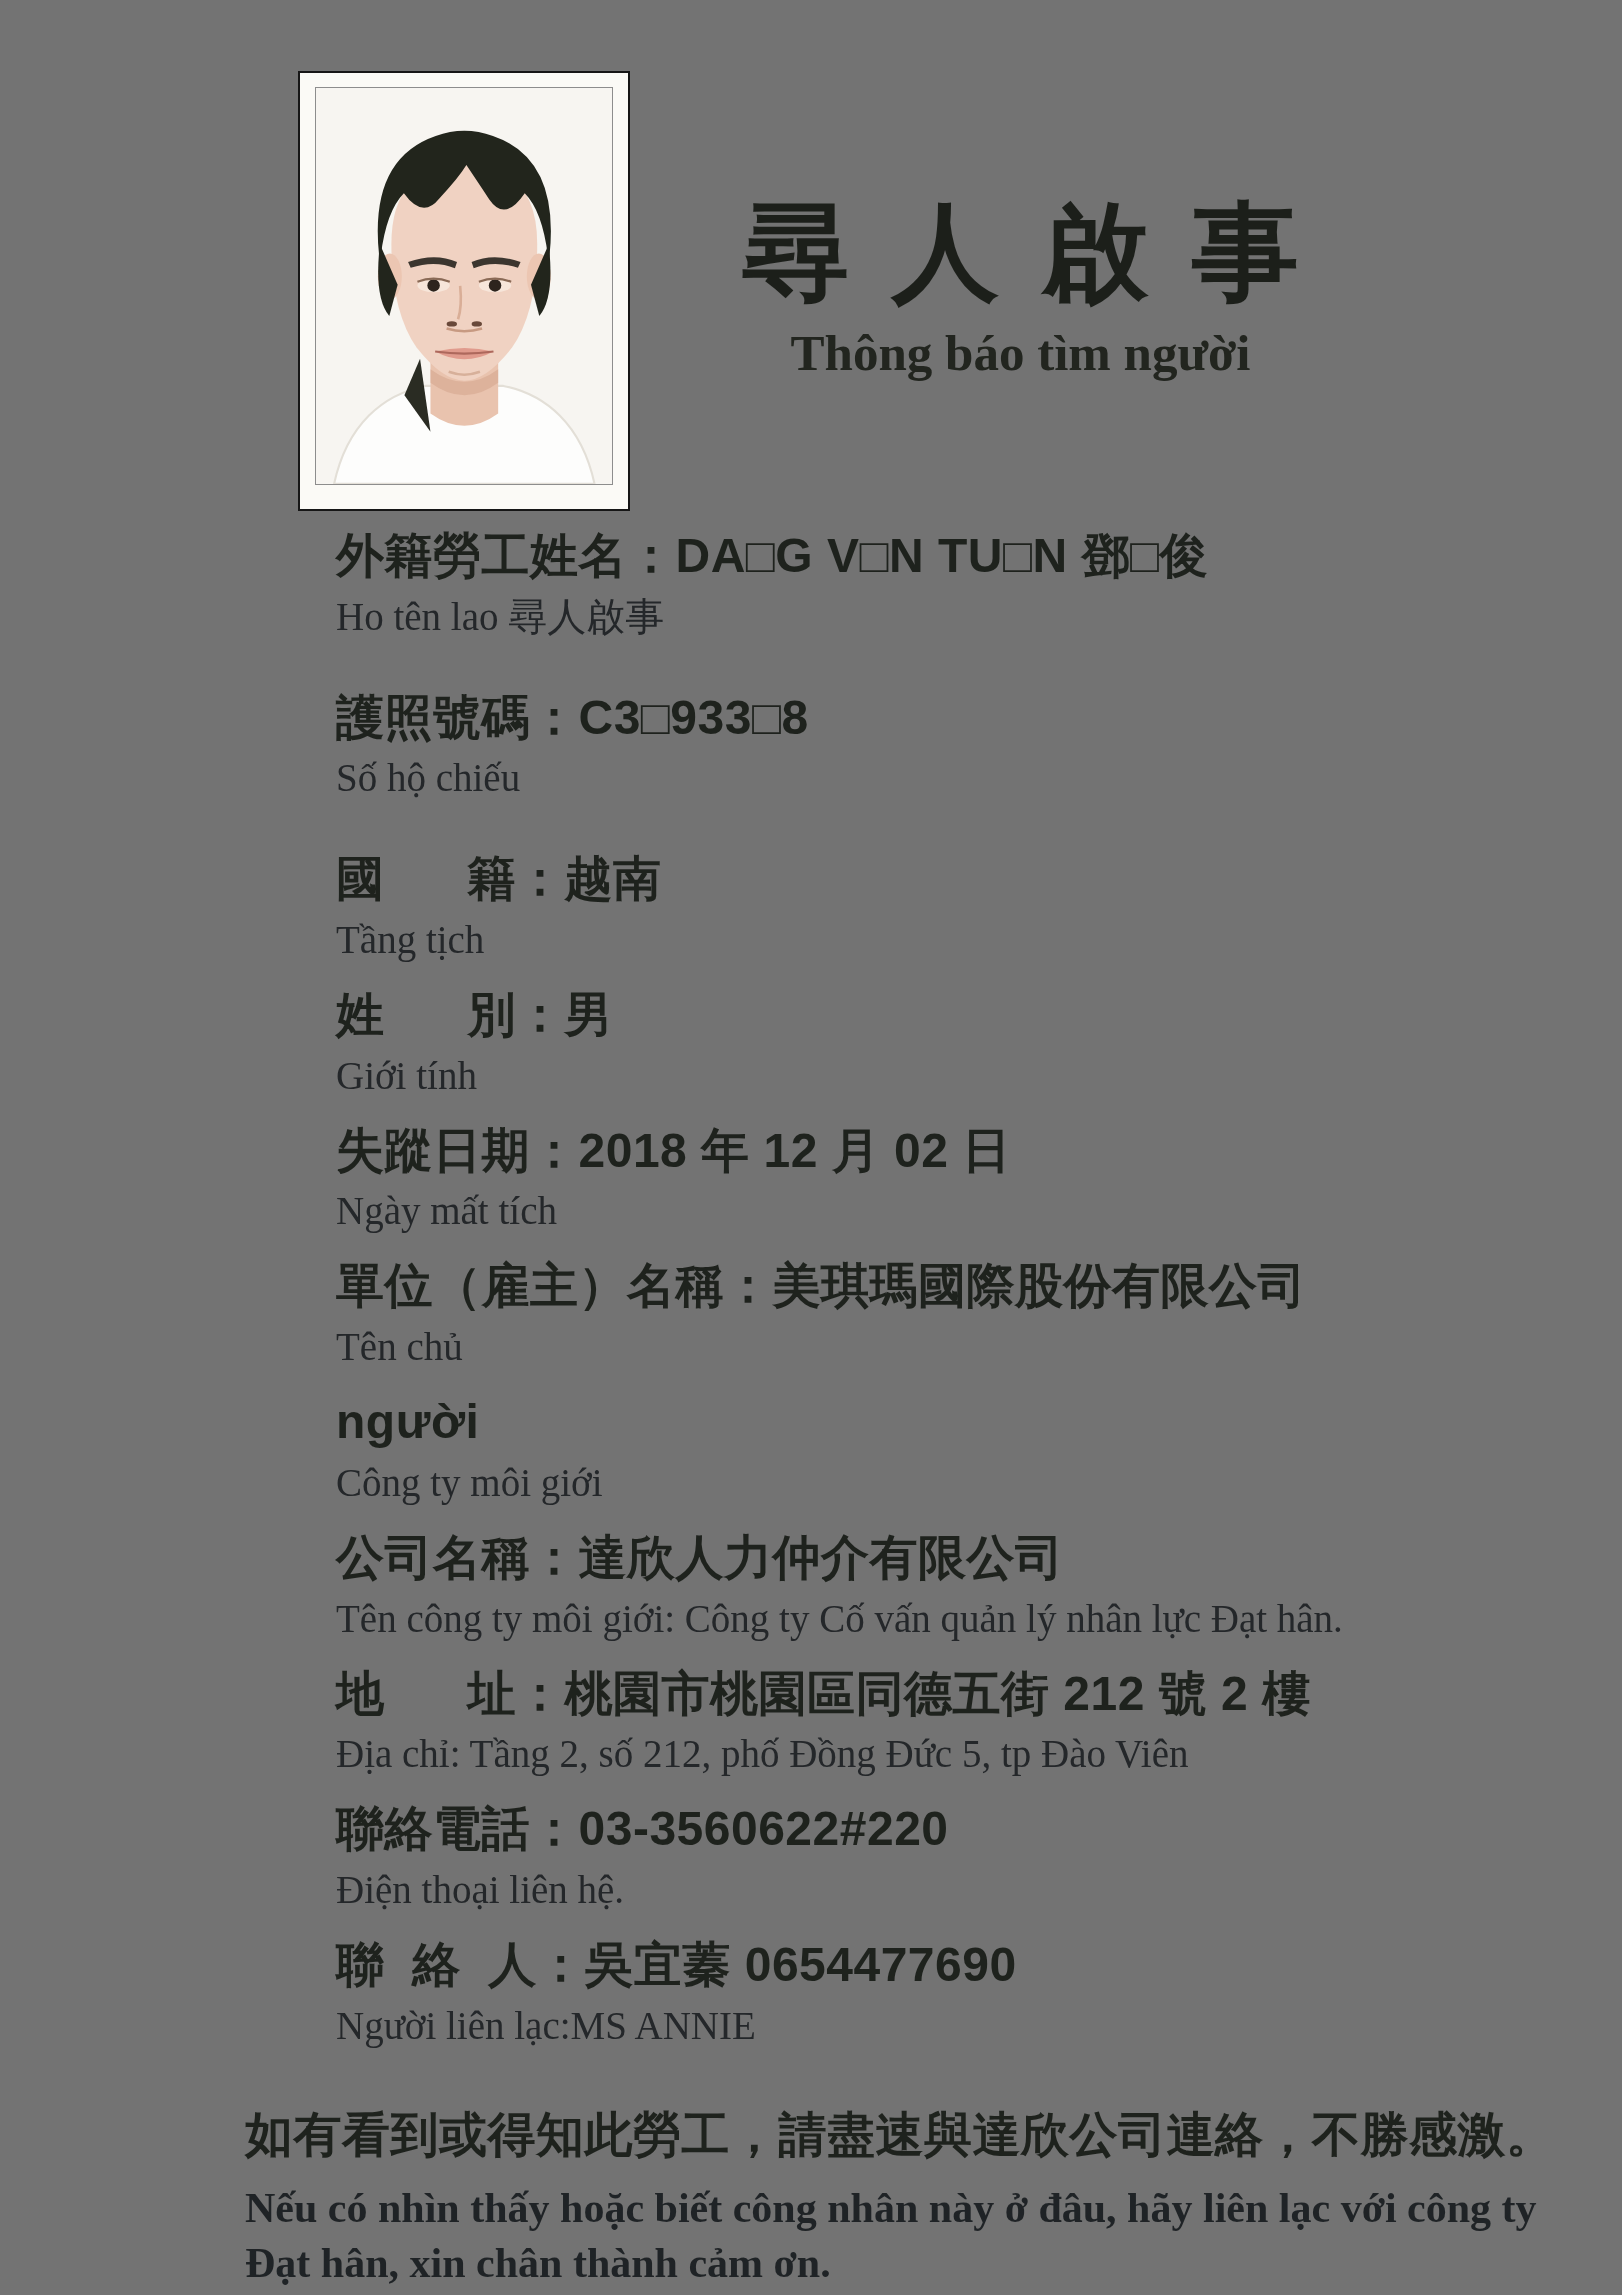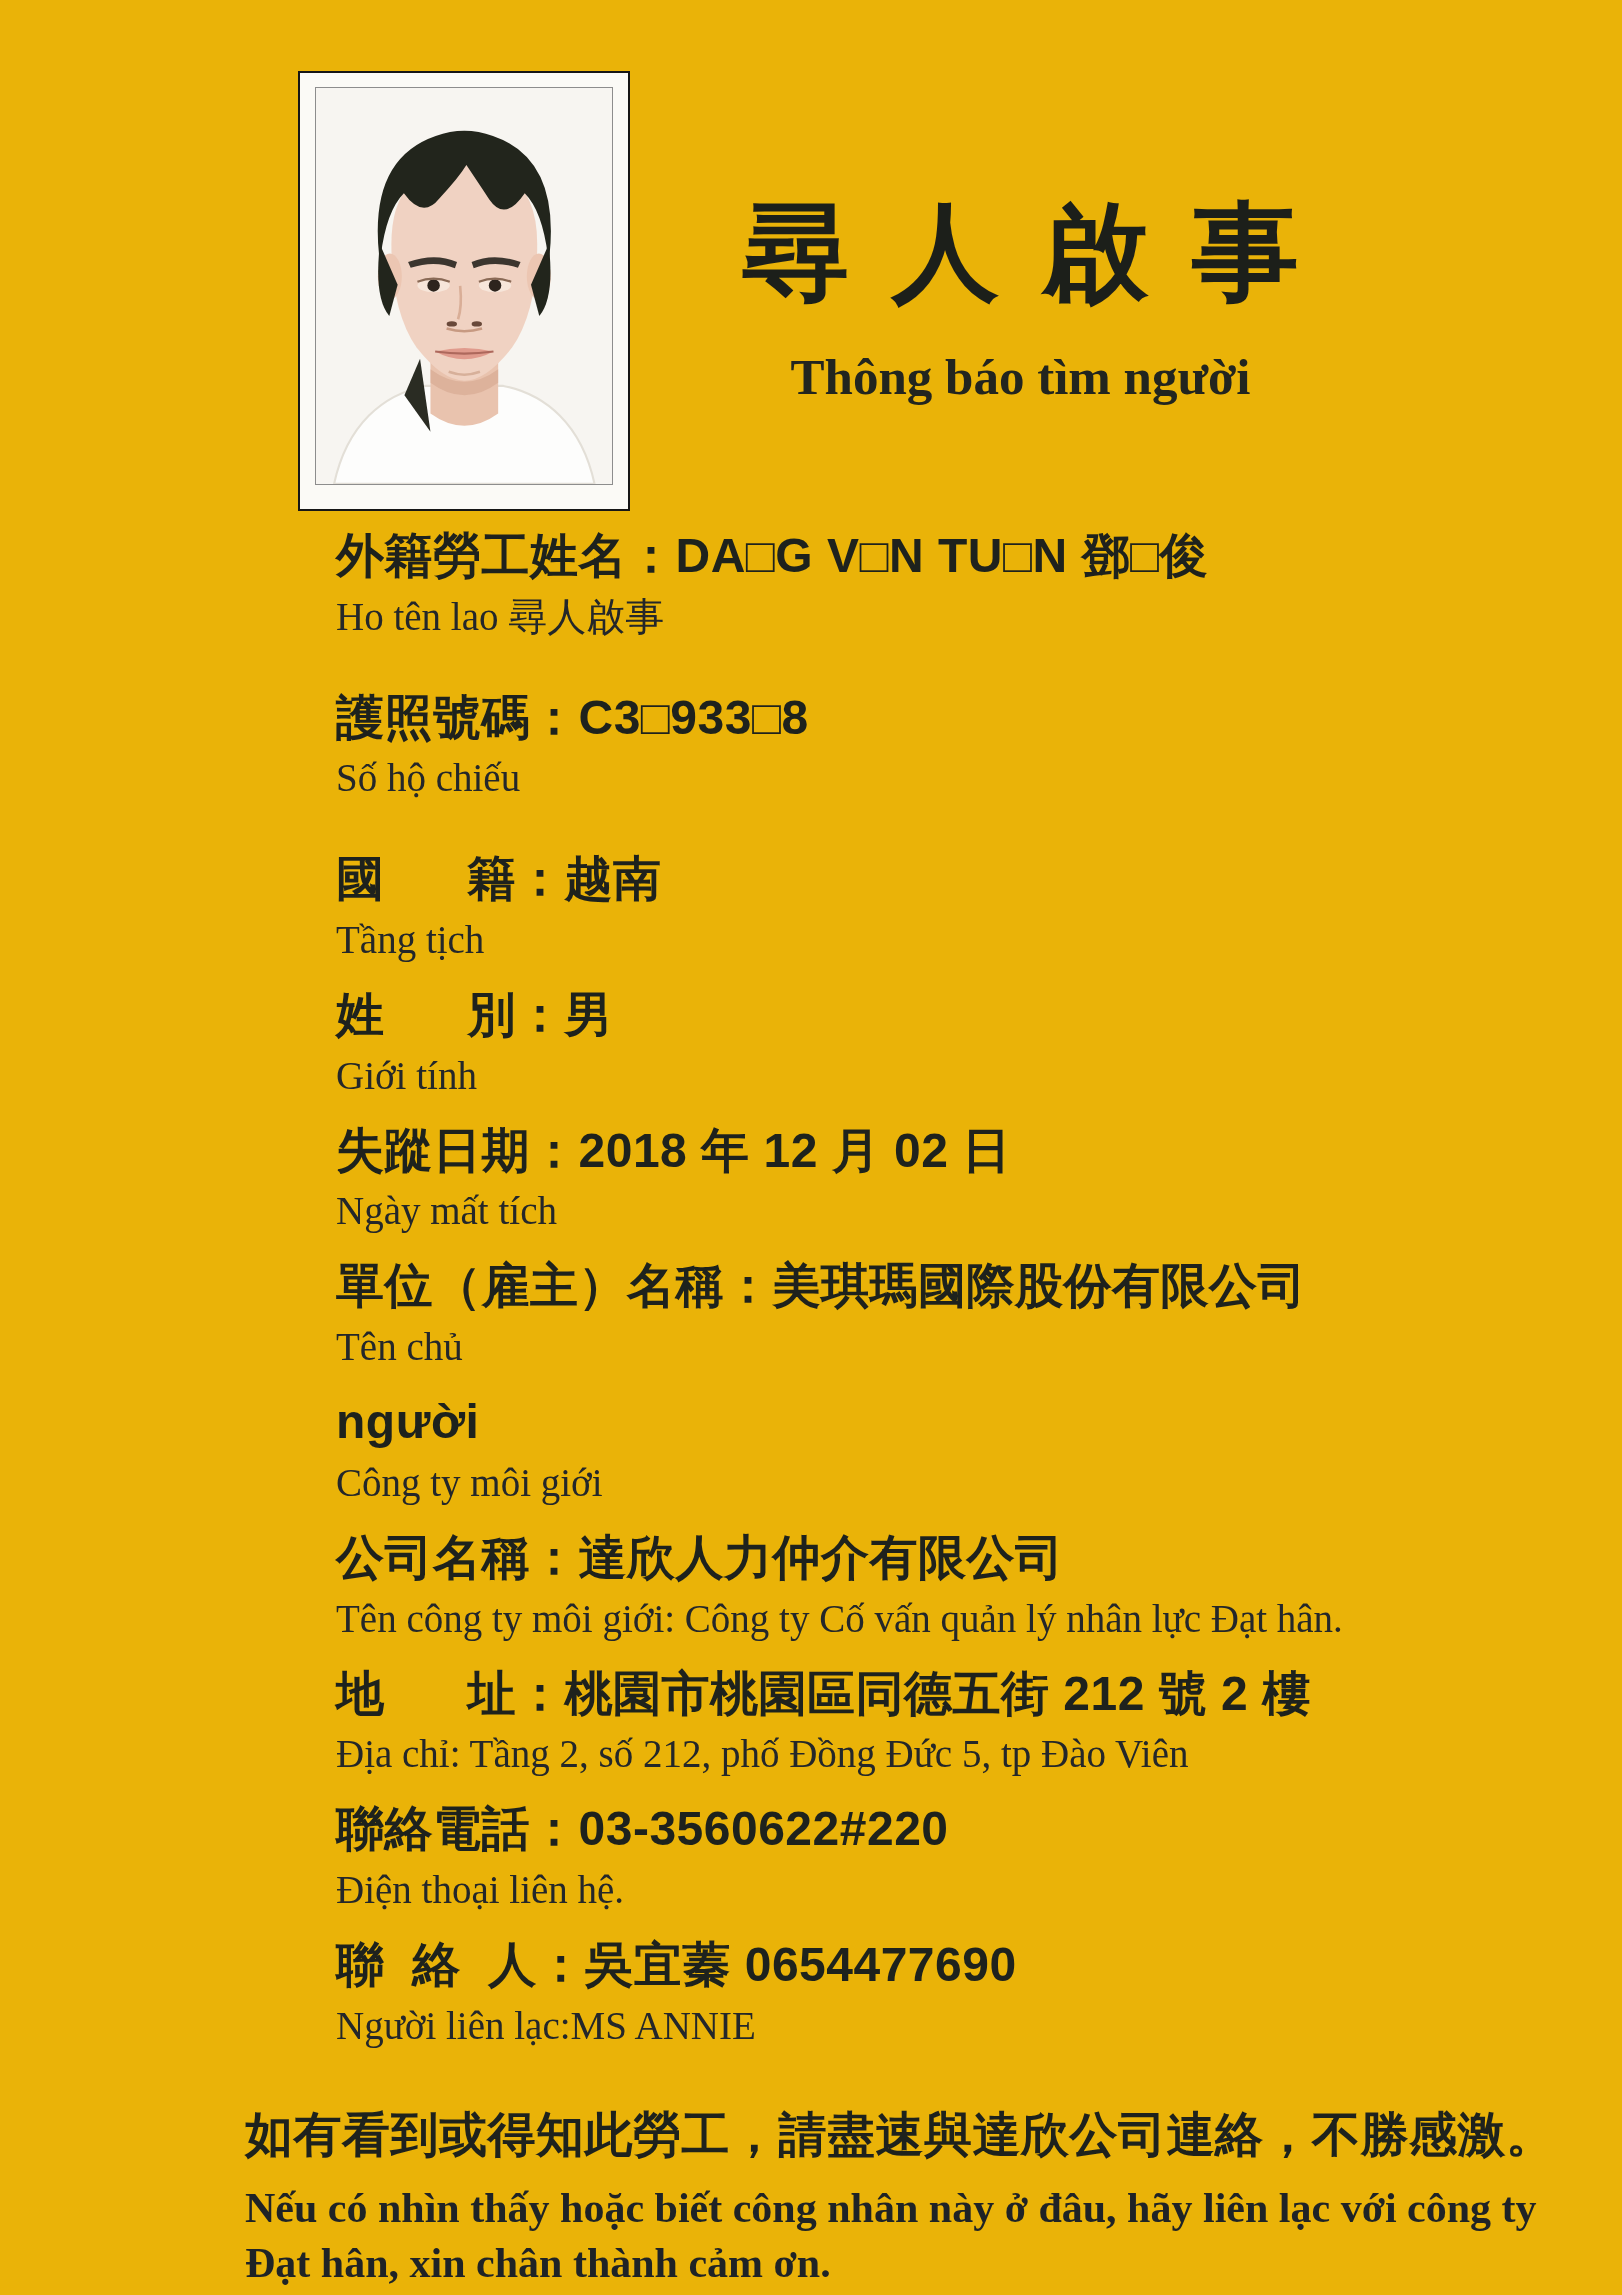--- a/index.html
+++ b/index.html
@@ -1,18 +1,18 @@
 <!DOCTYPE html>
 <html style="font-size:7.8px"><head>
 <meta charset="utf-8">
 <style>
   html,body{margin:0;padding:0;background:#e8e8e8;}
   .page{
     position:relative;width:1623px;height:2295px;margin:0 auto;
-    background:#eab308;overflow:hidden;
+    background:#737373;overflow:hidden;
     font-family:"Liberation Sans","DejaVu Sans",sans-serif;
   }
 
   
   .photo-frame{
     position:absolute;left:298px;top:71px;width:332px;height:440px;
     box-sizing:border-box;border:2.5px solid #161616;background:#fbfaf6;
   }
   .photo-inner{
     position:absolute;left:14.7px;top:13.7px;right:14.7px;bottom:24.5px;
@@ -23,21 +23,21 @@
   
   .title-block{
     position:absolute;left:677px;top:196px;width:687px;
     text-align:center;color:#1c1f1a;
   }
   .title-cjk{
     font:700 107px/1.05 "Liberation Sans","DejaVu Sans",sans-serif;
     letter-spacing:.40em;margin-right:-.40em;white-space:nowrap;
   }
   .title-vi{
-    margin-top:43px;
+    margin-top:19px;
     font:700 51px/1.05 "Liberation Serif","DejaVu Serif",serif;
     color:#22251f;white-space:nowrap;
   }
 
   
   .main{position:absolute;left:336px;top:530px;width:1295px;}
   .cjk{
     font:700 48px/52px "Liberation Sans","DejaVu Sans",sans-serif;
     color:#1e221d;margin:0 0 14.7px 0;letter-spacing:0.5px;white-space:pre-wrap;
   }

